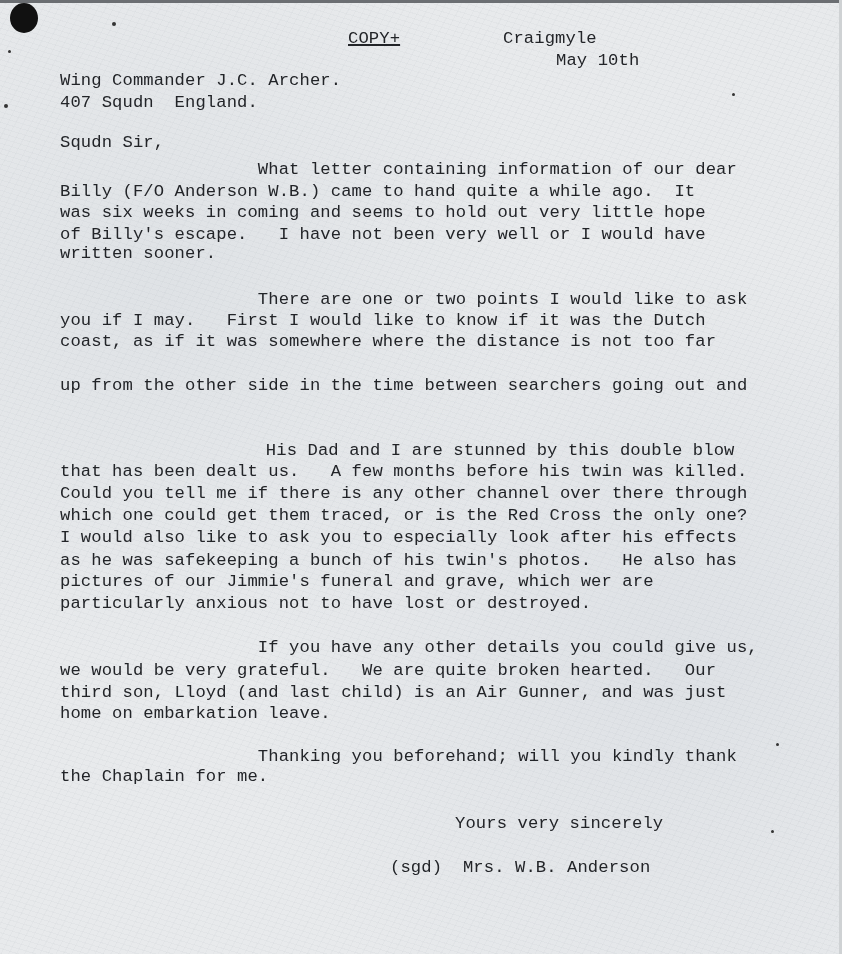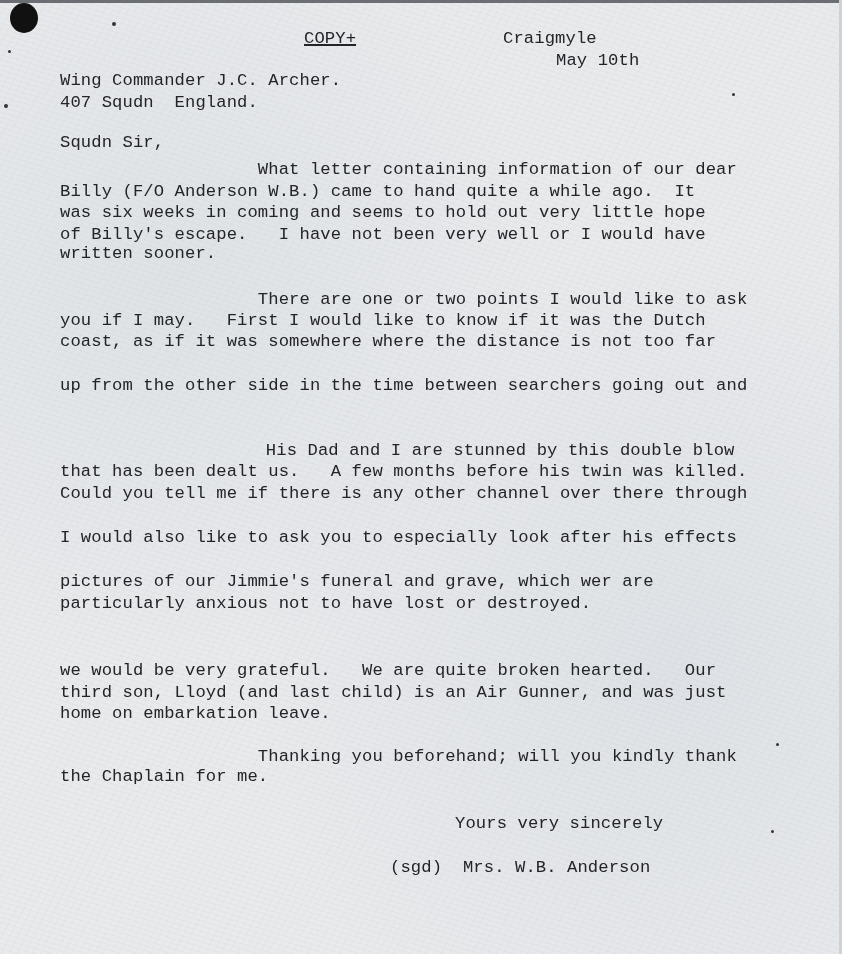--- a/index.html
+++ b/index.html
@@ -16,21 +16,21 @@
       radial-gradient(circle at 80% 70%, rgba(170,180,195,0.16) 0, rgba(0,0,0,0) 45%),
       repeating-linear-gradient(17deg, rgba(120,130,140,0.05) 0 1px, rgba(0,0,0,0) 1px 5px),
       repeating-linear-gradient(-63deg, rgba(120,130,140,0.04) 0 1px, rgba(0,0,0,0) 1px 7px),
       #e8eaec;
   }
   .top-edge { position:absolute; left:0; top:0; width:842px; height:3px; background:#6b6e72; }
   .right-edge { position:absolute; right:0; top:0; width:3px; height:954px; background:#cfd2d4; }
   .punch { position:absolute; left:10px; top:3px; width:28px; height:30px; border-radius:50%; background:#111; }
   .speck { position:absolute; width:4px; height:4px; border-radius:50%; background:#333; }
   .t { position:absolute; white-space:pre; font-size:17.2px; line-height:22px; letter-spacing:0.1px; }
-  .copy { text-decoration: underline; text-decoration-thickness: 2px; }
+  .copy { text-decoration: underline; text-decoration-thickness: 2px; margin-left: 44px; }
 </style>
 </head>
 <body>
 
 <div class="page">
   <div class="top-edge"></div>
   <div class="right-edge"></div>
   <div class="punch"></div>
   <div class="speck" style="left:112px;top:22px"></div>
   <div class="speck" style="left:8px;top:50px;width:3px;height:3px"></div>
@@ -55,24 +55,27 @@
   <div class="t" style="left:60px;top:243px">written sooner.</div>
 
   <div class="t" style="left:60px;top:289px">                   There are one or two points I would like to ask</div>
   <div class="t" style="left:60px;top:310px">you if I may.   First I would like to know if it was the Dutch</div>
   <div class="t" style="left:60px;top:331px">coast, as if it was somewhere where the distance is not too far</div>
   <div class="t" style="left:60px;top:375px">up from the other side in the time between searchers going out and</div>
 
   <div class="t" style="left:68px;top:440px">                   His Dad and I are stunned by this double blow</div>
   <div class="t" style="left:60px;top:461px">that has been dealt us.   A few months before his twin was killed.</div>
   <div class="t" style="left:60px;top:483px">Could you tell me if there is any other channel over there through</div>
+  <div class="t" style="left:60px;top:505px">which one could get them traced, or is the Red Cross the only one?</div>
   <div class="t" style="left:60px;top:527px">I would also like to ask you to especially look after his effects</div>
+  <div class="t" style="left:60px;top:550px">as he was safekeeping a bunch of his twin's photos.   He also has</div>
   <div class="t" style="left:60px;top:571px">pictures of our Jimmie's funeral and grave, which wer are</div>
   <div class="t" style="left:60px;top:593px">particularly anxious not to have lost or destroyed.</div>
 
+  <div class="t" style="left:60px;top:637px">                   If you have any other details you could give us,</div>
   <div class="t" style="left:60px;top:660px">we would be very grateful.   We are quite broken hearted.   Our</div>
   <div class="t" style="left:60px;top:682px">third son, Lloyd (and last child) is an Air Gunner, and was just</div>
   <div class="t" style="left:60px;top:703px">home on embarkation leave.</div>
 
   <div class="t" style="left:60px;top:746px">                   Thanking you beforehand; will you kindly thank</div>
   <div class="t" style="left:455px;top:813px">Yours very sincerely</div>
 
   <div class="t" style="left:60px;top:766px">the Chaplain for me.</div>
   <div class="t" style="left:390px;top:857px">(sgd)  Mrs. W.B. Anderson</div>
 </div>

